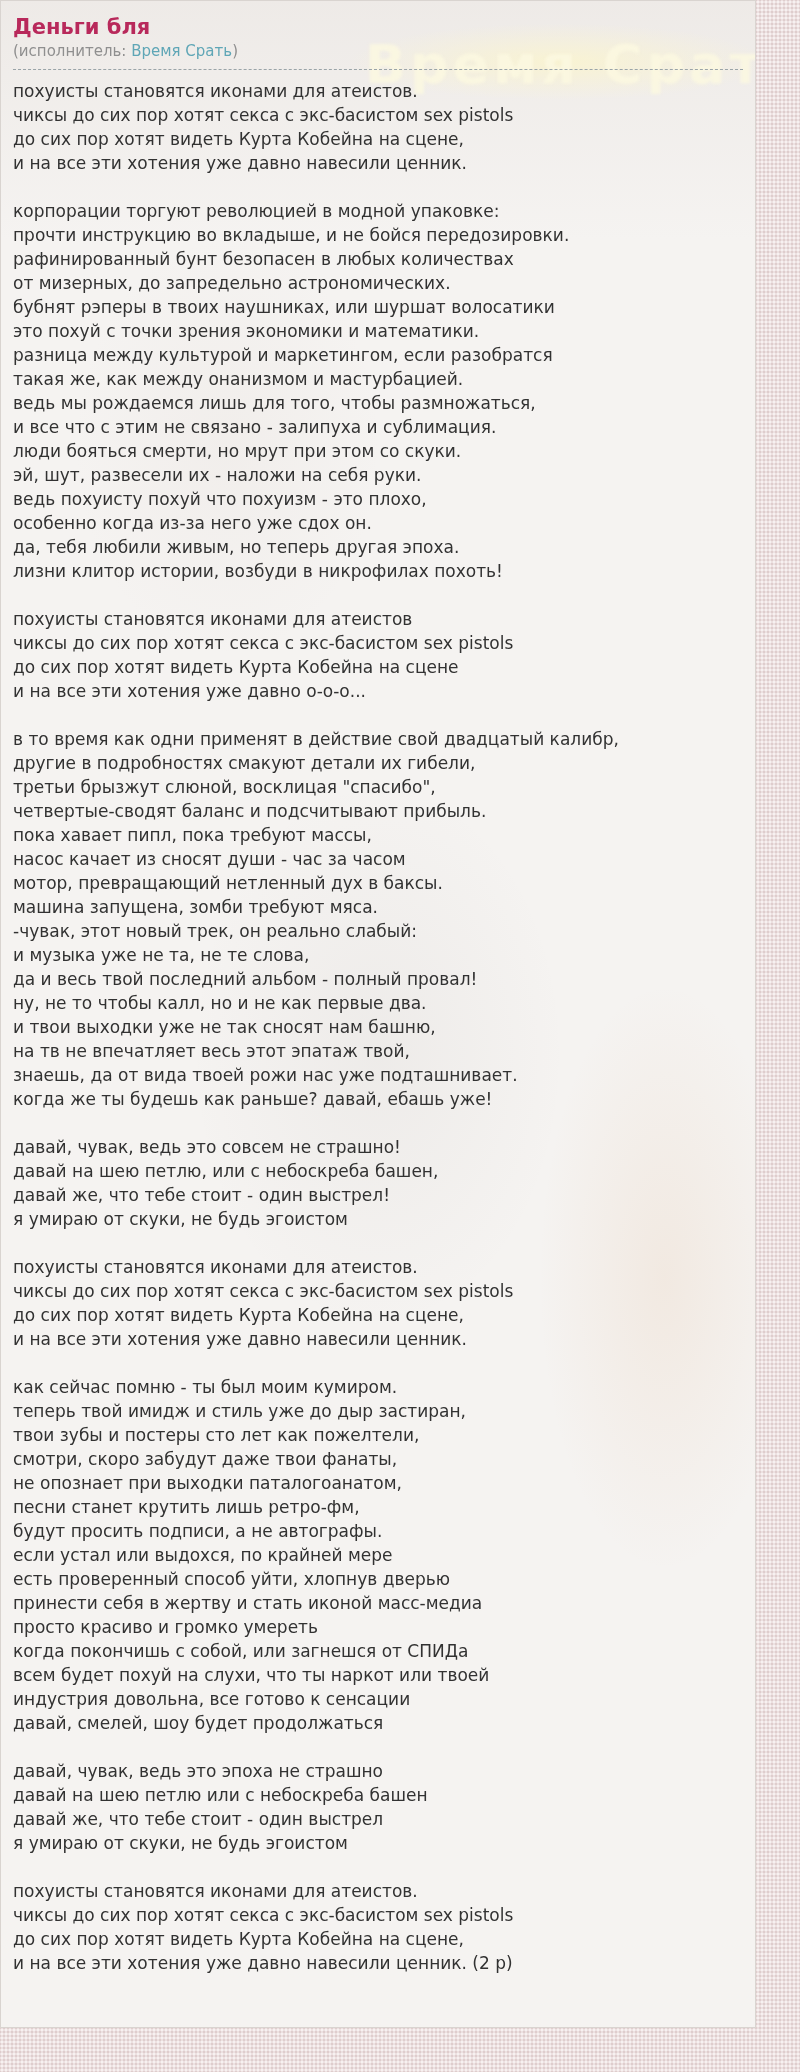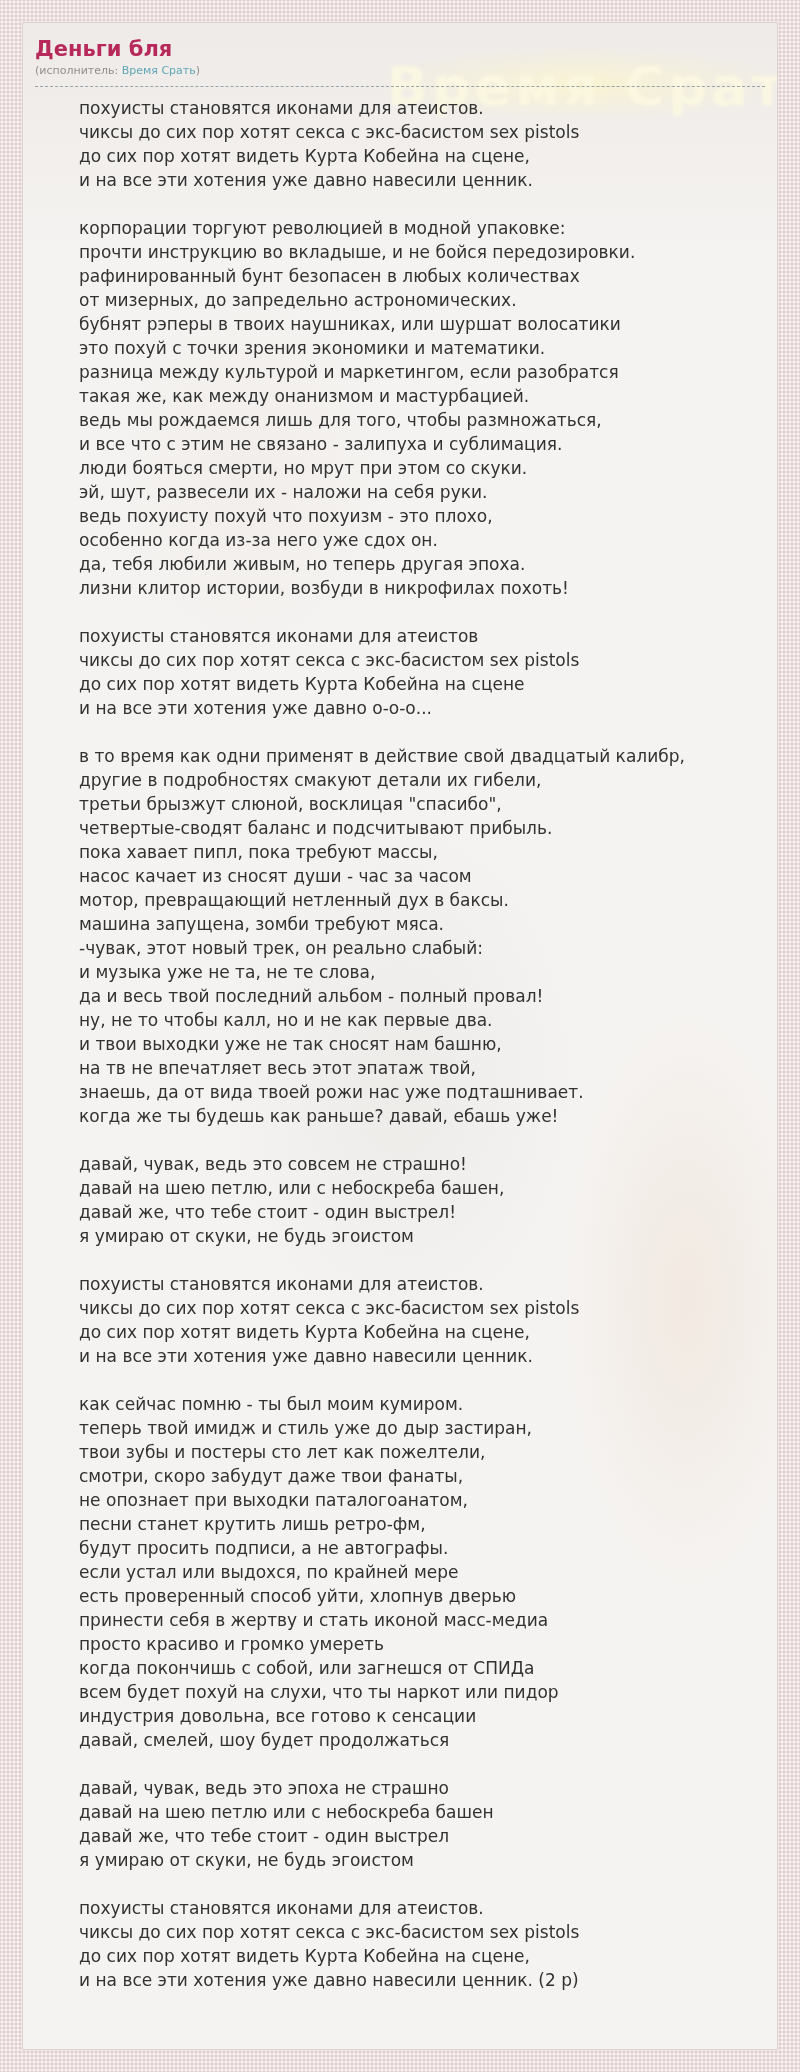--- a/index.html
+++ b/index.html
@@ -13,21 +13,20 @@
     --divider:#9aa4a8;
   }
   *{box-sizing:border-box;}
   html,body{margin:0;padding:0;}
   body{
     width:800px;height:2072px;overflow:hidden;
     font-family:"DejaVu Sans","Liberation Sans",sans-serif;
   }
   .page{
     width:800px;height:2072px;
-    padding:22px;
     background-color:var(--page-background);
     background-image:
       radial-gradient(circle, rgba(255,255,255,0.55) 1px, rgba(0,0,0,0) 1.2px),
       radial-gradient(circle, rgba(185,155,155,0.28) 1px, rgba(0,0,0,0) 1.2px);
     background-size:4px 4px,4px 4px;
     background-position:0 0,2px 2px;
   }
   .panel{
     position:relative;
     width:756px;height:2028px;
@@ -60,37 +59,36 @@
     z-index:0;
   }
   .header{position:relative;z-index:1;}
   .song-title{
     margin:4px 0 3px 0;
     font-size:21px;
     font-weight:bold;
     color:var(--title);
   }
   .artist-line{
-    font-size:11px;
+    font-size:15px;
     color:var(--artist-label);
     padding-bottom:9px;
     border-bottom:1px dashed var(--divider);
   }
   .artist-link{
     color:var(--artist-link);
     text-decoration:none;
     cursor:pointer;
   }
   .lyrics{
     position:relative;z-index:1;
     margin-top:9px;
     font-size:17px;
     line-height:24px;
     color:var(--lyrics-text);
-    margin-left:44px;
   }
   .stanza + .stanza{margin-top:24px;}
 </style>
 </head>
 <body>
 
 <div class="page">
   <div class="panel">
     <div class="watermark">Время Срать</div>
 
@@ -166,21 +164,21 @@
           <div class="line">твои зубы и постеры сто лет как пожелтели,</div>
           <div class="line">смотри, скоро забудут даже твои фанаты,</div>
           <div class="line">не опознает при выходки паталогоанатом,</div>
           <div class="line">песни станет крутить лишь ретро-фм,</div>
           <div class="line">будут просить подписи, а не автографы.</div>
           <div class="line">если устал или выдохся, по крайней мере</div>
           <div class="line">есть проверенный способ уйти, хлопнув дверью</div>
           <div class="line">принести себя в жертву и стать иконой масс-медиа</div>
           <div class="line">просто красиво и громко умереть</div>
           <div class="line">когда покончишь с собой, или загнешся от СПИДа</div>
-          <div class="line">всем будет похуй на слухи, что ты наркот или пидор</div>
+          <div class="line">всем будет похуй на слухи, что ты наркот или твоей</div>
           <div class="line">индустрия довольна, все готово к сенсации</div>
           <div class="line">давай, смелей, шоу будет продолжаться</div>
         </div>
         <div class="stanza">
           <div class="line">давай, чувак, ведь это эпоха не страшно</div>
           <div class="line">давай на шею петлю или с небоскреба башен</div>
           <div class="line">давай же, что тебе стоит - один выстрел</div>
           <div class="line">я умираю от скуки, не будь эгоистом</div>
         </div>
         <div class="stanza">

